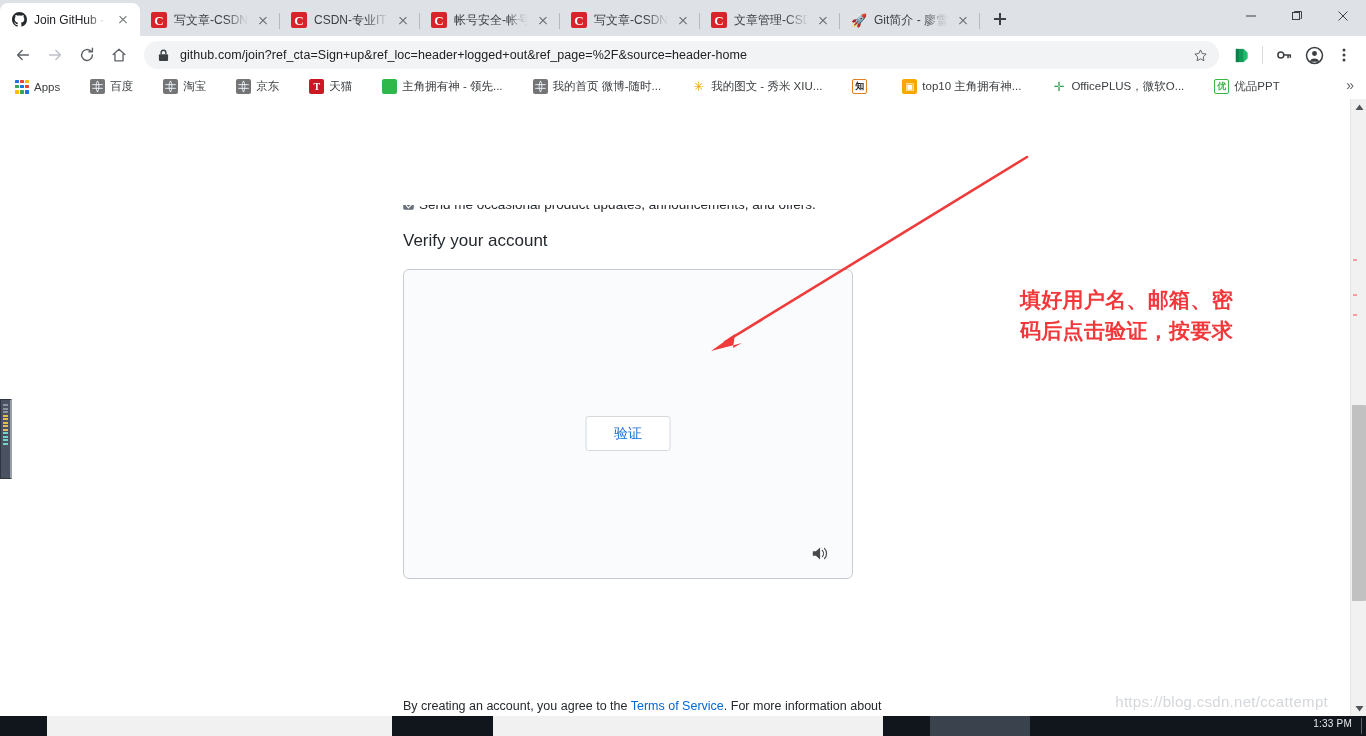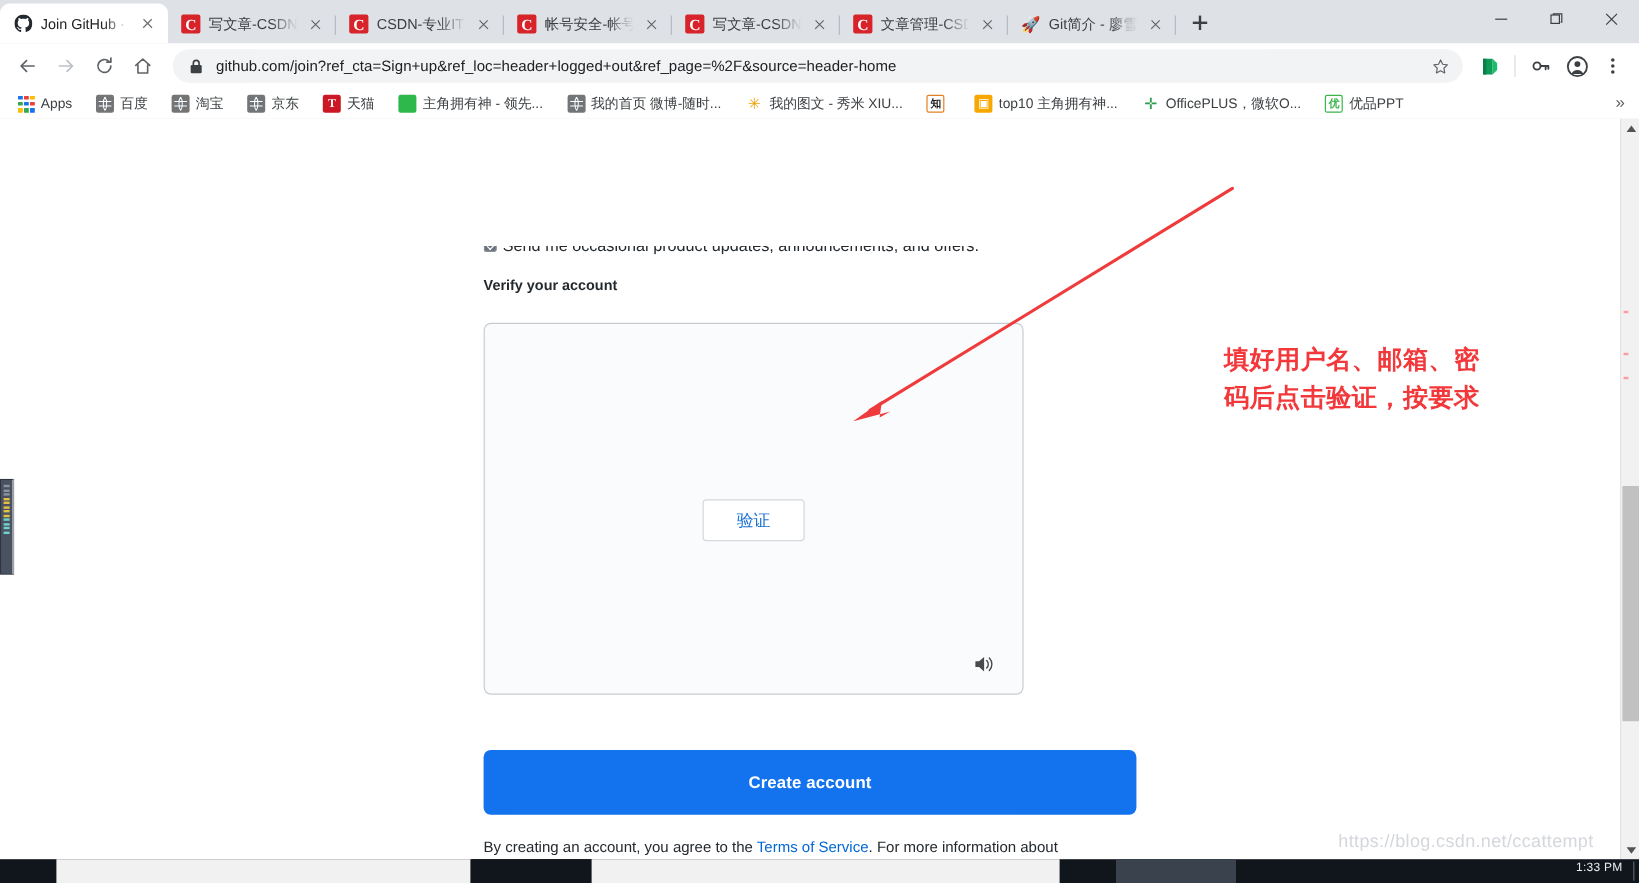--- a/index.html
+++ b/index.html
@@ -92,21 +92,21 @@
   }
   .tb-icons { display:flex; align-items:center; gap:2px; }
   .tb-icon {
     width:28px; height:28px; display:flex; align-items:center; justify-content:center;
     border-radius:50%; flex:0 0 28px;
   }
   .tb-sep { width:1px; height:18px; background:#dadce0; margin:0 5px; }
 
   .bookmarks {
     height:26px; background:#fff; display:flex; align-items:center;
-    padding:0 8px; gap:6px; border-bottom:1px solid #dadce0; overflow:hidden;
+    padding:0 8px; gap:16px; border-bottom:1px solid #dadce0; overflow:hidden;
     position:relative;
   }
   .bm {
     display:flex; align-items:center; gap:5px; padding:2px 7px; border-radius:4px;
     font-size:11.5px; color:#3c4043; white-space:nowrap; flex:0 0 auto;
   }
   .bm-fav {
     width:15px; height:15px; flex:0 0 15px; border-radius:2px;
     display:flex; align-items:center; justify-content:center;
     font-size:10px; color:#fff; font-weight:bold; line-height:1;
@@ -150,21 +150,21 @@
     position:relative;
   }
   .cut-line .chk::after {
     content:""; position:absolute; left:2px; top:2.5px; width:5px; height:2.5px;
     border-left:1.6px solid #fff; border-bottom:1.6px solid #fff;
     transform:rotate(-45deg);
   }
 
   .verify-title {
     position:absolute; left:403px; top:132px;
-    font-size:12px; font-weight:700; color:#24292e;
+    font-size:17px; font-weight:400; color:#24292e;
   }
 
   .captcha-box {
     position:absolute; left:403px; top:170px; width:450px; height:310px;
     background:#fafbfc; border:1px solid #c8ccd1; border-radius:6px;
   }
   .captcha-prompt {
     position:absolute; left:0; right:0; top:78px; text-align:center;
     font-size:13.5px; color:#24292e; line-height:23px;
     font-family:"DejaVu Sans","Liberation Sans",sans-serif;
@@ -505,21 +505,20 @@
       <div class="captcha-box">
         <div class="captcha-btn">验证</div>
         <div class="captcha-audio">
           <svg width="20" height="17" viewBox="0 0 22 18">
             <path d="M2 6.4h3.4L10 2.4v13.2L5.4 11.6H2z" fill="#4a4a4a"></path>
             <path d="M12.4 5.5a5 5 0 0 1 0 7M14.8 3.3a8.2 8.2 0 0 1 0 11.4" fill="none" stroke="#4a4a4a" stroke-width="1.3" stroke-linecap="round"></path>
           </svg>
         </div>
       </div>
 
-      <div class="create-btn">Create account</div>
 
       <div class="legal">
         <span>By creating an account, you agree to the </span><a href="#">Terms of Service</a><span>. For more information about GitHub's privacy practices, see the </span>
       </div>
 
       <div class="annot-text">
         <div>填好用户名、邮箱、密</div>
         <div>码后点击验证，按要求</div>
       </div>
 

